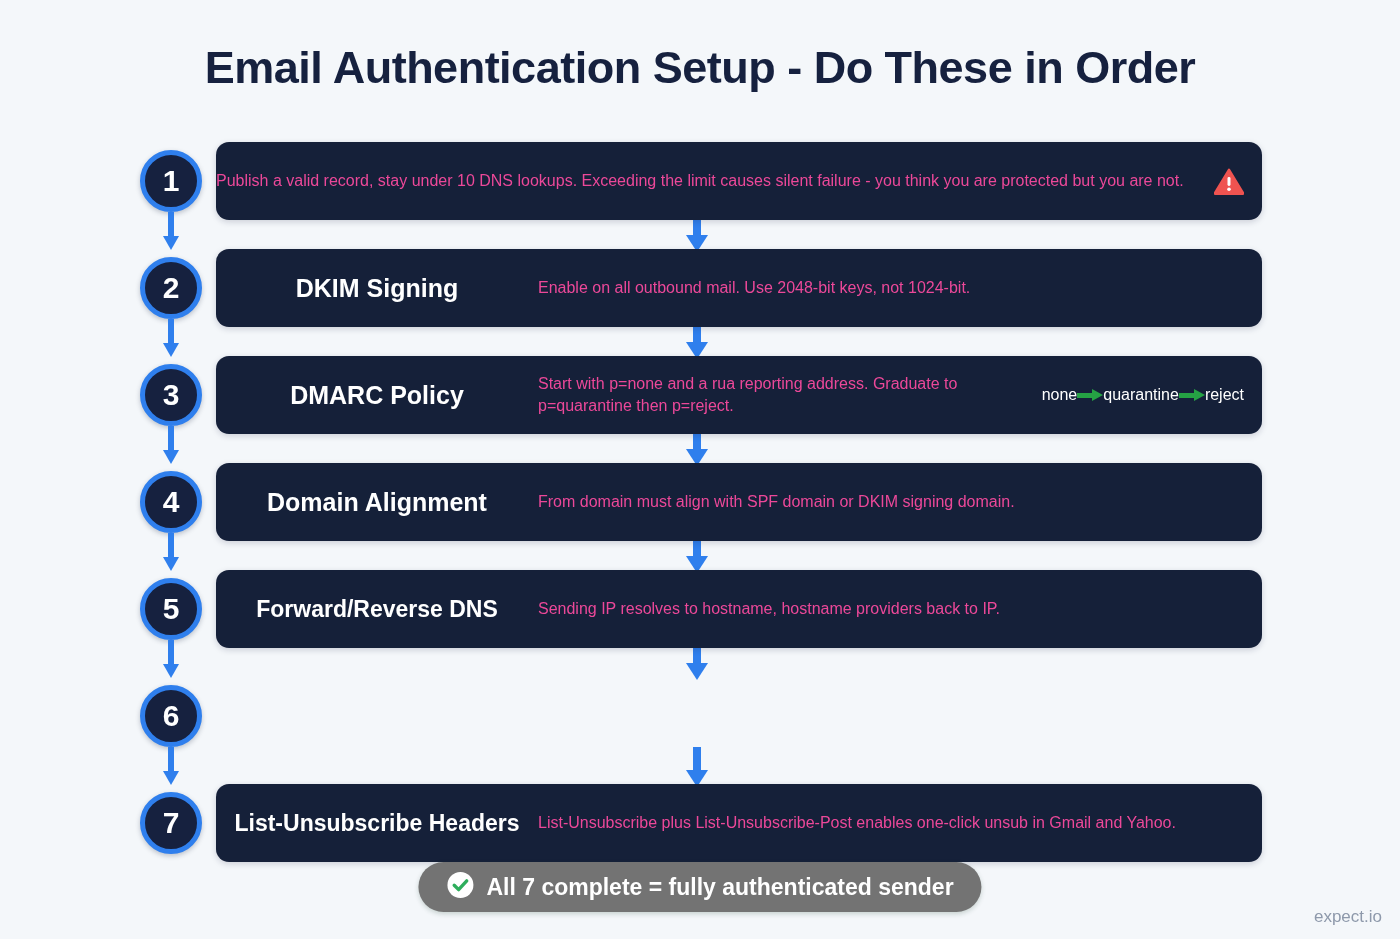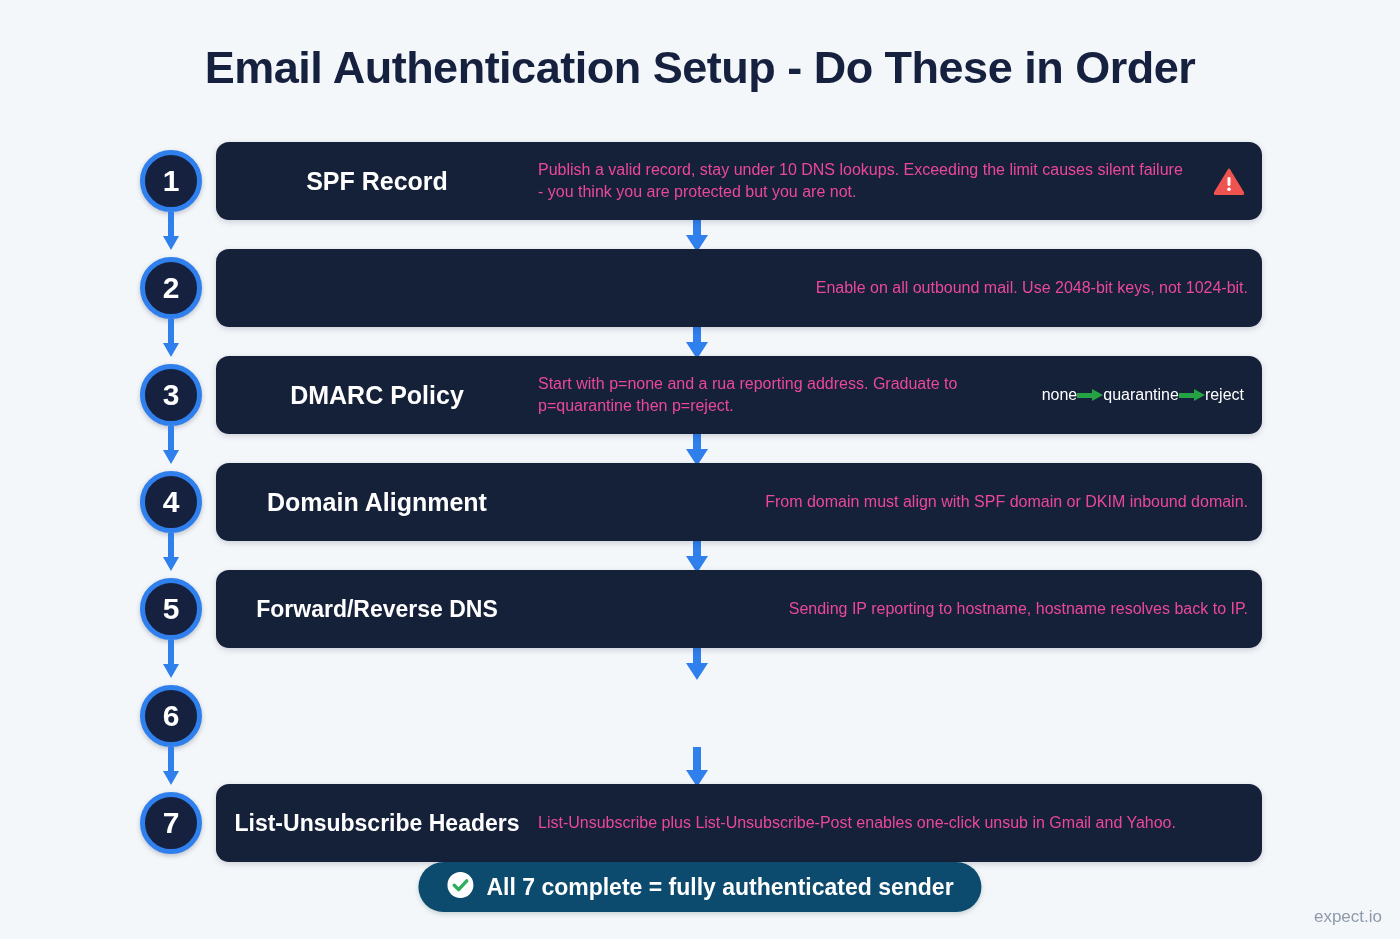--- a/index.html
+++ b/index.html
@@ -154,21 +154,21 @@
 
   .card-desc {
     flex: 1 1 auto;
     color: #ec4899;
     font-size: 16px;
     line-height: 1.35;
     padding-right: 14px;
     box-sizing: border-box;
   }
   .card-desc.centered {
-    text-align: right;
+    text-align: left;
   }
 
   
   .warn-icon {
     flex: 0 0 auto;
     width: 46px;
     display: flex;
     align-items: center;
     justify-content: center;
     padding-right: 10px;
@@ -210,21 +210,21 @@
     border-left: 11px solid #25a244;
   }
 
   
   .footer-pill {
     position: absolute;
     top: 862px;
     left: 50%;
     transform: translateX(-50%);
     height: 50px;
-    background: #0c4a6e;
+    background: #737373;
     border-radius: 25px;
     display: flex;
     align-items: center;
     gap: 12px;
     padding: 0 28px;
     box-sizing: border-box;
     box-shadow: 0 2px 5px rgba(20,60,40,0.2);
   }
   .footer-pill .label {
     color: #ffffff;
@@ -255,21 +255,20 @@
       <div class="badge">1</div>
       <div class="badge-connector">
         <div class="stem"></div>
           <div class="head"></div>
       </div>
       <div class="mid-connector">
         <div class="stem"></div>
           <div class="head"></div>
       </div>
       <div class="card">
-        <div class="card-title">SPF Record</div>
         <div class="card-desc">Publish a valid record, stay under 10 DNS lookups. Exceeding the limit causes silent failure - you think you are protected but you are not.</div>
         <div class="warn-icon">
           <svg width="30" height="27" viewBox="0 0 30 27">
             <path d="M15 1.8 L28.6 24.3 Q29.6 26.1 27.6 26.1 L2.4 26.1 Q0.4 26.1 1.4 24.3 Z" fill="#ef5350" stroke="#ef5350" stroke-width="2.5" stroke-linejoin="round"></path>
             <rect x="13.5" y="9" width="3" height="9" rx="1.4" fill="#ffffff"></rect>
             <circle cx="15" cy="21.3" r="1.8" fill="#ffffff"></circle>
           </svg>
         </div>
       </div>
     </div>
@@ -278,20 +277,21 @@
       <div class="badge">2</div>
       <div class="badge-connector">
         <div class="stem"></div>
           <div class="head"></div>
       </div>
       <div class="mid-connector">
         <div class="stem"></div>
           <div class="head"></div>
       </div>
       <div class="card">
+        <div class="card-title">DKIM Signing</div>
         <div class="card-desc centered">Enable on all outbound mail. Use 2048-bit keys, not 1024-bit.</div>
       </div>
     </div>
 
     <div class="row">
       <div class="badge">3</div>
       <div class="badge-connector">
         <div class="stem"></div>
           <div class="head"></div>
       </div>
@@ -323,37 +323,37 @@
       <div class="badge-connector">
         <div class="stem"></div>
           <div class="head"></div>
       </div>
       <div class="mid-connector">
         <div class="stem"></div>
           <div class="head"></div>
       </div>
       <div class="card">
         <div class="card-title">Domain Alignment</div>
-        <div class="card-desc centered">From domain must align with SPF domain or DKIM inbound domain.</div>
+        <div class="card-desc centered">From domain must align with SPF domain or DKIM signing domain.</div>
       </div>
     </div>
 
     <div class="row">
       <div class="badge">5</div>
       <div class="badge-connector">
         <div class="stem"></div>
           <div class="head"></div>
       </div>
       <div class="mid-connector">
         <div class="stem"></div>
           <div class="head"></div>
       </div>
       <div class="card">
         <div class="card-title small">Forward/Reverse DNS</div>
-        <div class="card-desc centered">Sending IP reporting to hostname, hostname resolves back to IP.</div>
+        <div class="card-desc centered">Sending IP resolves to hostname, hostname providers back to IP.</div>
       </div>
     </div>
 
     <div class="row">
       <div class="badge">6</div>
       <div class="badge-connector">
         <div class="stem"></div>
           <div class="head"></div>
       </div>
       <div class="mid-connector">

